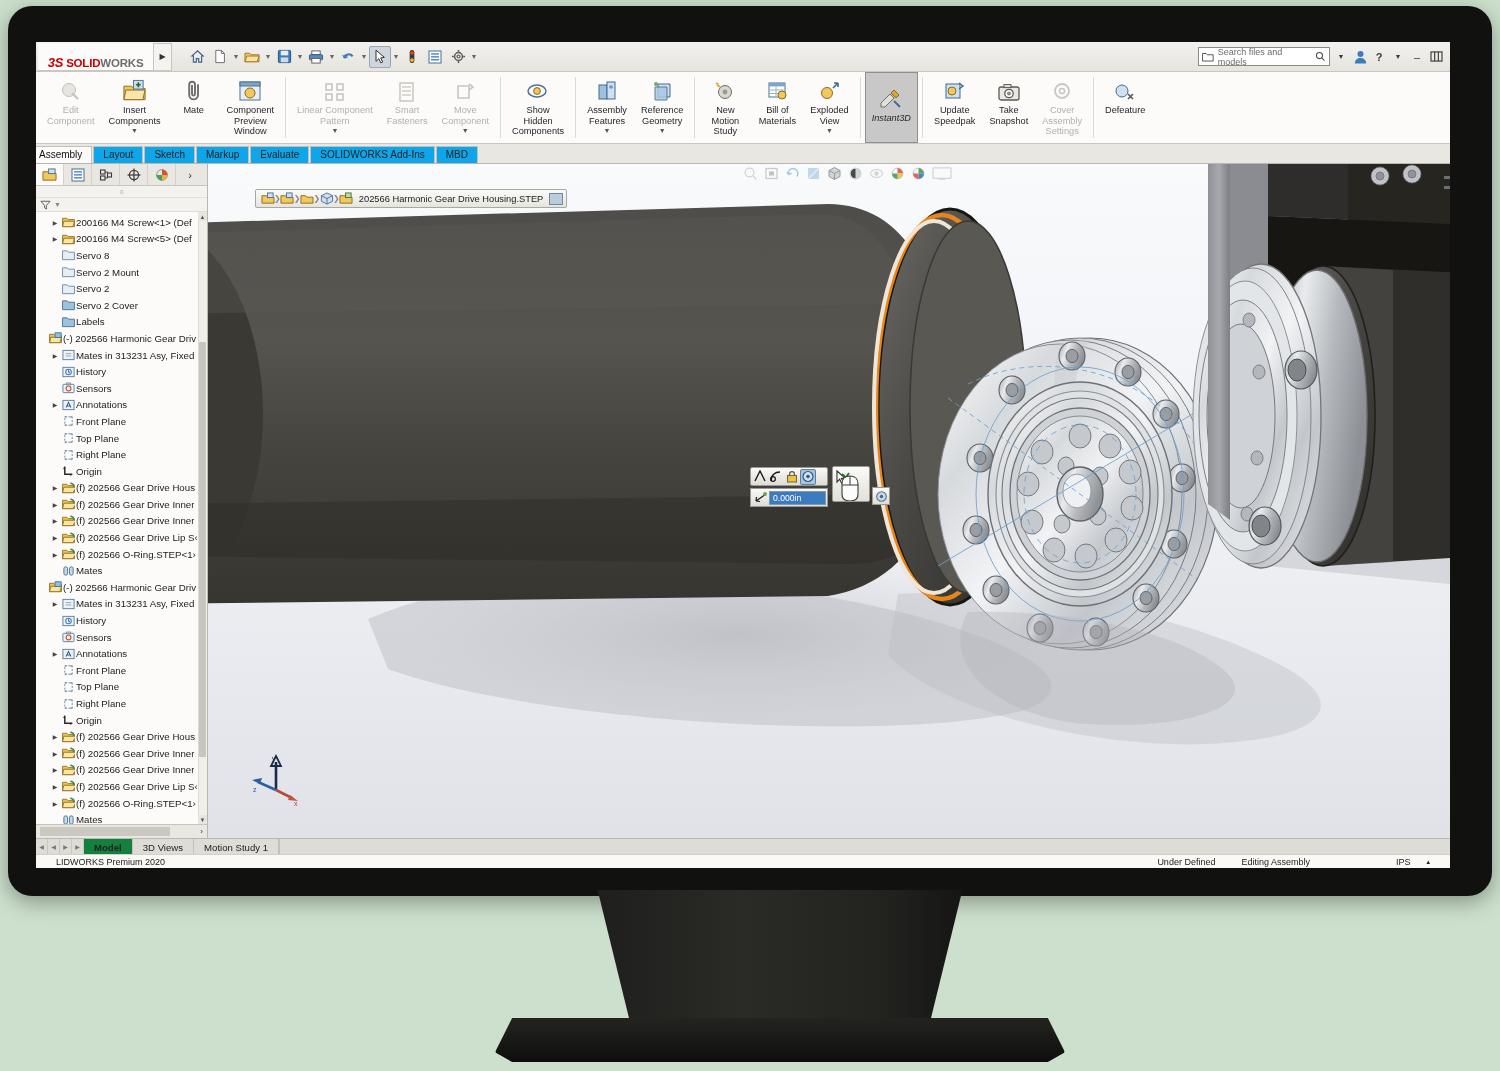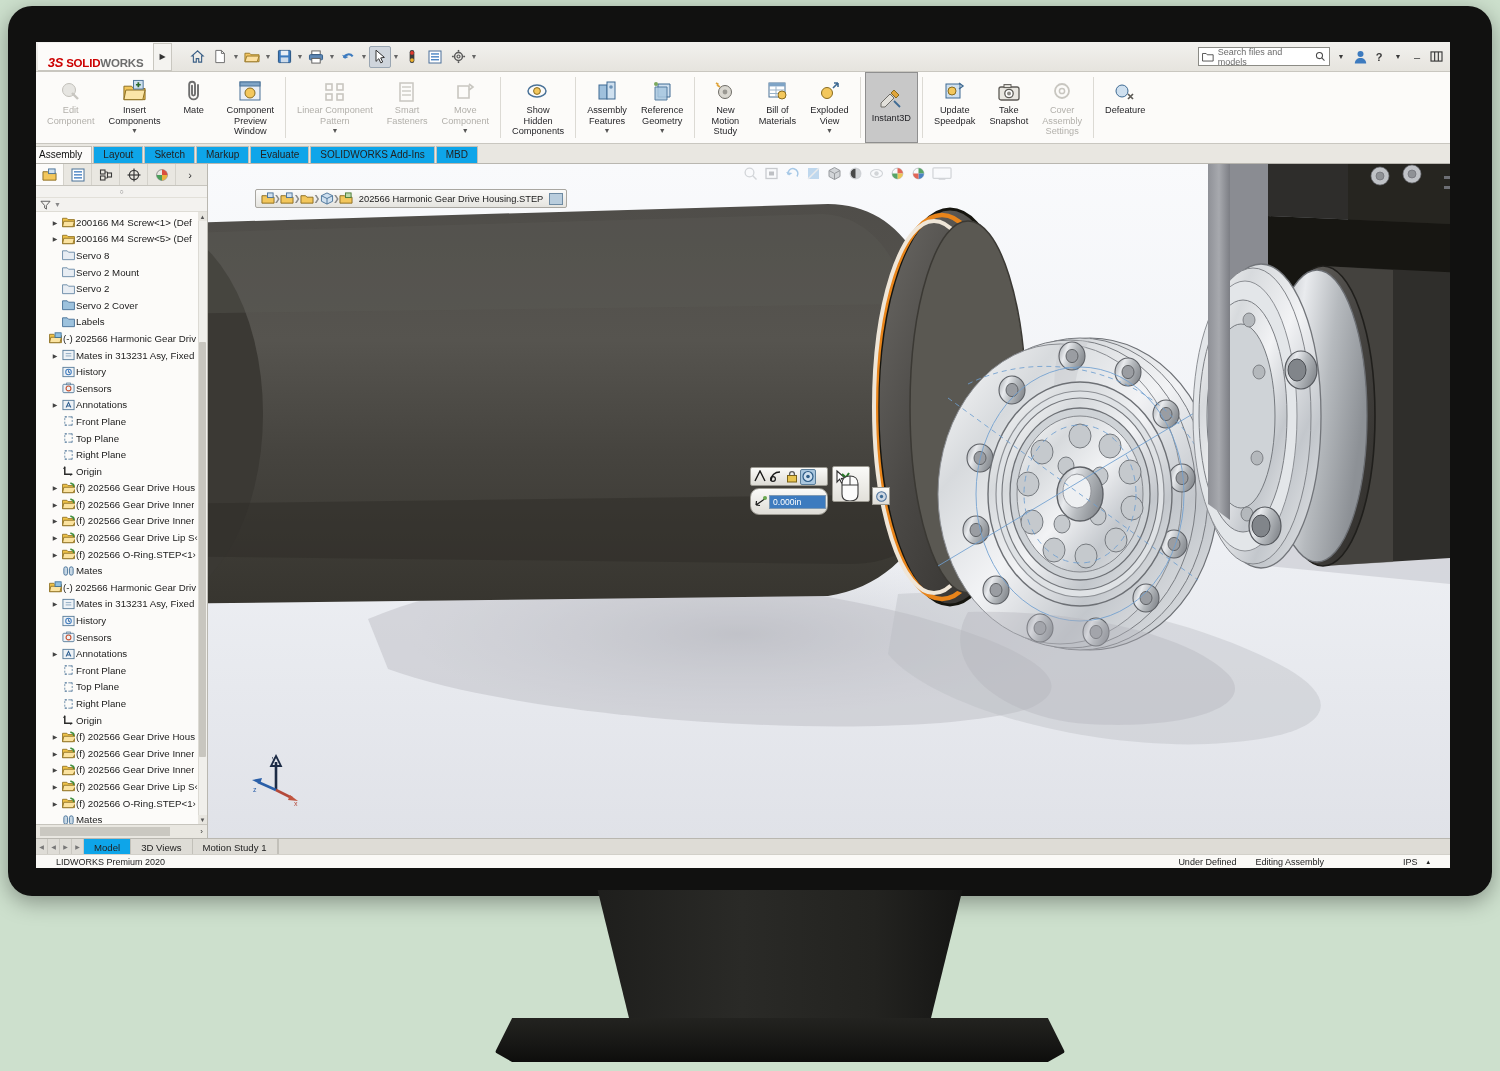--- a/index.html
+++ b/index.html
@@ -69,21 +69,21 @@
   #ribbon{
     height:72px; background:#fcfbf9; border-bottom:1px solid #c9c7c0;
     display:flex; align-items:stretch; padding-left:4px; position:relative;
   }
   .rb-item{
     min-width:52px; padding:4px 6px 2px; display:flex; flex-direction:column;
     align-items:center; justify-content:flex-start; font-size:9.2px; color:#26262a;
     line-height:10.5px; text-align:center; border:1px solid transparent;
   }
   .rb-item.dim{ color:#b2b0ab;}
-  .rb-item.active{ background:#c8c8c8; border-color:#8f8f8f;}
+  .rb-item.active{ background:#c8c8c8; border-color:#8f8f8f;font-style:italic;}
   .rb-ico{ height:26px; display:flex;align-items:flex-end; margin-bottom:2px;}
   .rb-sep{ width:1px; background:#dcdad4; margin:5px 4px;}
   .rb-caret{ font-size:7px; color:#555; line-height:7px; margin-top:1px;}
   
   #cmdtabs{ height:20px; background:#e9e7e1; display:flex; align-items:flex-end;
     border-bottom:1px solid #b9b7b0; padding-left:0px; font-size:10px;}
   .ctab{ padding:2px 9px 3px; border:1px solid #c2c0b9; border-bottom:none;
     background:#0ea5e9; color:#222; margin-right:1px; white-space:nowrap;}
   .ctab.active{ background:#fcfbf9; color:#111;}
   
@@ -139,44 +139,44 @@
   #bc-chip{ width:14px;height:12px;background:#b9cddd;border:1px solid #6e8ba3; margin-left:6px;}
   
   #popup{ position:absolute; left:542px; top:303px; z-index:20;}
   #popup-row1{ display:flex; align-items:center; background:linear-gradient(180deg,#fafaf8,#dedcd6);
     border:1px solid #9b9991; border-radius:2px; padding:1px; height:19px; width:78px;}
   .pu-btn{ width:17px;height:16px;display:flex;align-items:center;justify-content:center;
     font-size:10px; border:1px solid transparent; border-radius:2px; color:#1a1a1a;}
   .pu-btn.sel{ background:#a9c6de; border-color:#5d7f9b;}
   #popup-row2{ display:flex; align-items:center; margin-top:2px;
     background:linear-gradient(180deg,#fafaf8,#dedcd6);
-    border:1px solid #9b9991; border-radius:9px; padding:1px; height:27px; width:78px;}
+    border:1px solid #9b9991; border-radius:0; padding:1px; height:19px; width:78px;}
   #pu-input{ flex:1; height:14px; background:#3d7bbf; color:#ffffff; font-size:8.6px;
     display:flex; align-items:center; padding-left:3px; border:1px solid #7d99b4;}
   #popup-mouse{ position:absolute; left:82px; top:-1px; width:38px; height:36px;
     background:linear-gradient(180deg,#fafaf8,#e2e0da); border:1px solid #9b9991; border-radius:2px;}
   #popup-extra{ position:absolute; left:122px; top:20px; width:18px; height:18px;
     background:linear-gradient(180deg,#fafaf8,#dedcd6); border:1px solid #9b9991;
     display:flex;align-items:center;justify-content:center; font-size:10px;}
   
   #triad{ position:absolute; left:42px; bottom:28px; width:58px; height:58px; z-index:12;}
   
   #bottombar{ height:16px; background:#e9e7e1; border-top:1px solid #b9b7b0;
     display:flex; align-items:stretch; font-size:9.6px;}
   #bb-nav{ display:flex; align-items:center;}
   .bb-nav-b{ width:12px; height:15px; display:flex;align-items:center;justify-content:center;
     font-size:6px; color:#777; background:#dedcd6; border-right:1px solid #c9c7c0;}
   .btab{ padding:1px 10px 0; border-right:1px solid #c2c0b9; background:#dedcd6;
     display:flex;align-items:center; color:#222;}
-  .btab.active{ background:#0ea5e9; font-weight:normal;}
+  .btab.active{ background:#15803d; font-weight:bold;}
   #bb-fill{ flex:1; background:#dedcd6; border-left:1px solid #c2c0b9;}
   
   #statusbar{ height:14px; background:#faf9f6; border-top:1px solid #d2d0c9;
     display:flex; align-items:center; font-size:9px; color:#222; padding:0 20px;}
-  .sb-right{ display:flex; align-items:center; gap:19px; margin-left:auto;}
+  .sb-right{ display:flex; align-items:center; gap:26px; margin-left:auto;}
   
   svg{ display:block; }
 </style>
 </head>
 <body>
 
 <div id="monitor-frame"></div>
 <div id="monitor-stand-neck"></div>
 <div id="monitor-stand-base"></div>
 

